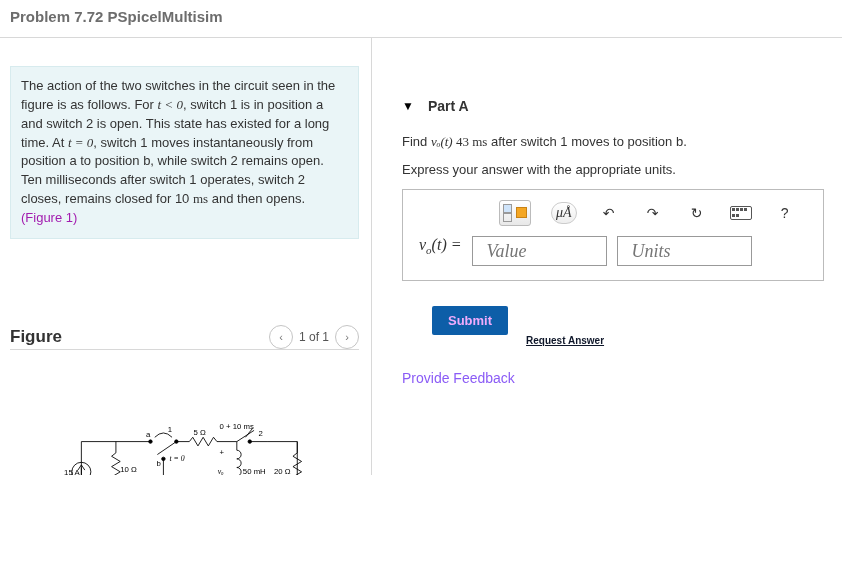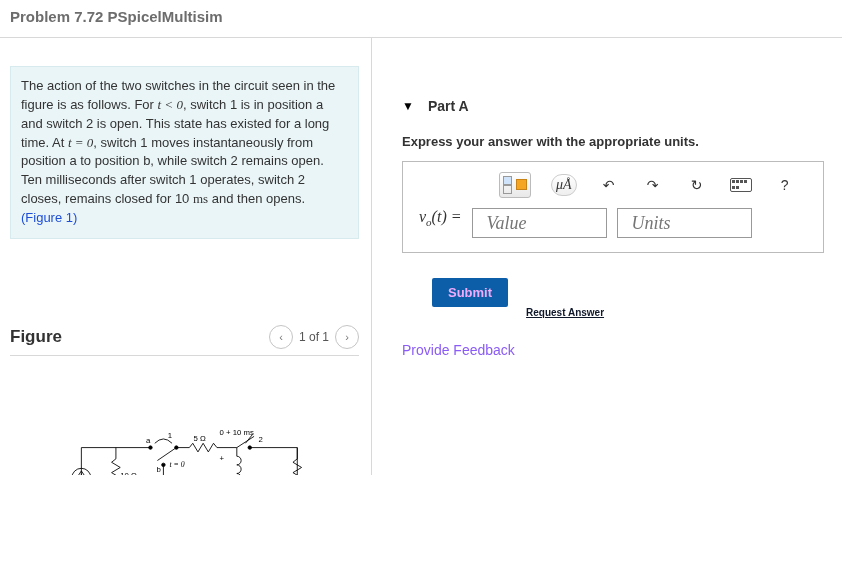--- a/index.html
+++ b/index.html
@@ -4,32 +4,32 @@
 <style>
   body { margin:0; padding:0; font-family:Arial,Helvetica,sans-serif; font-size:13px; color:#333; background:#fff; }
   .page { width:842px; height:475px; box-sizing:border-box; position:relative; }
   .header { padding:8px 10px 12px 10px; border-bottom:1px solid #d8d8d8; }
   .header h1 { margin:0; font-size:15px; font-weight:bold; color:#6d6d6d; }
   .body { display:flex; height:calc(577px - 40px); }
   .left { width:372px; border-right:1px solid #d8d8d8; padding:28px 12px 10px 10px; box-sizing:border-box; }
   .right { flex:1; padding:30px 18px 10px 30px; box-sizing:border-box; }
   .desc-box { background:#eaf5f7; border:1px solid #d7ebee; padding:10px 10px; font-size:13px; line-height:1.45; color:#333; }
   .desc-box i { font-style:italic; font-family:'Times New Roman',serif; }
-  .fig1-link { color:#1d4ed8; text-decoration:none; }
-  .fig-heading-row { display:flex; align-items:center; justify-content:space-between; margin-top:86px; border-bottom:1px solid #d8d8d8; padding-bottom:6px; }
+  .fig1-link { color:#a21caf; text-decoration:none; }
+  .fig-heading-row { display:flex; align-items:center; justify-content:space-between; margin-top:86px; border-bottom:1px solid #d8d8d8; padding-bottom:0; }
   .fig-heading { font-size:17px; font-weight:bold; color:#333; }
   .fig-nav { display:flex; align-items:center; gap:6px; color:#555; font-size:12px; }
   .nav-btn { width:22px; height:22px; border:1px solid #c5c5c5; border-radius:50%; display:flex; align-items:center; justify-content:center; color:#777; background:#fff; font-size:11px; }
   .fig-area { padding:70px 10px 0 10px; display:flex; justify-content:center; }
   .circuit { width:280px; height:95px; }
   .part-header { display:flex; align-items:center; gap:14px; font-size:14px; font-weight:bold; margin-top:30px; margin-bottom:20px; }
   .part-header .caret { color:#000; font-size:12px; }
   .prompt { font-size:13px; margin-bottom:12px; font-family:Arial; }
   .prompt .math { font-family:'Times New Roman',serif; font-style:italic; }
-  .bold { font-weight:bold; }
+  .bold { font-weight:normal; }
   .answer-box { border:1px solid #bbb; padding:6px; margin-top:8px; margin-bottom:14px; }
   .toolbar { display:flex; align-items:center; gap:20px; padding:4px 4px 10px 90px; }
   .tool-btn { width:24px; height:24px; display:flex; align-items:center; justify-content:center; color:#333; font-size:14px; position:relative; }
   .tool-templ { width:30px; height:24px; background:linear-gradient(#fff,#e8e8e8); border:1px solid #bbb; border-radius:3px; position:relative; display:flex; align-items:center; justify-content:center; }
   .tool-templ .sq-a{position:absolute; left:3px; top:3px; width:7px; height:7px; border:1px solid #999; background:#cfe4fa;}
   .tool-templ .sq-b{position:absolute; left:3px; bottom:3px; width:7px; height:7px; border:1px solid #999;}
   .tool-templ .sq-c{position:absolute; right:3px; top:6px; width:9px; height:9px; background:#f4a623; border:1px solid #c88215;}
   .tool-mua { font-family:'Times New Roman',serif; font-style:italic; position:relative; font-size:14px; border:1px solid #ccc; border-radius:11px; padding:2px 4px; background:linear-gradient(#fff,#eee);}
   .inputs-row { display:flex; align-items:flex-start; gap:10px; padding:0 10px 8px 10px; }
   .vo-label { font-family:'Times New Roman',serif; font-style:italic; font-size:16px; }
@@ -132,20 +132,23 @@
       </svg>
     </div>
   </div>
 
   <div class="right">
     <div class="part-header">
       <span class="caret">▼</span>
       <span>Part A</span>
     </div>
 
+    <div class="prompt">
+      <span>Find </span><span class="math">vₒ(t)</span><span style="font-family:'Times New Roman',serif">  43 ms</span><span> after switch 1 moves to position b.</span>
+    </div>
     <div class="prompt bold">Express your answer with the appropriate units.</div>
 
     <div class="answer-box">
       <div class="toolbar">
         <div class="tool-templ">
           <span class="sq-a"></span>
               <span class="sq-b"></span>
               <span class="sq-c"></span>
         </div>
         <div class="tool-mua">μÅ</div>

